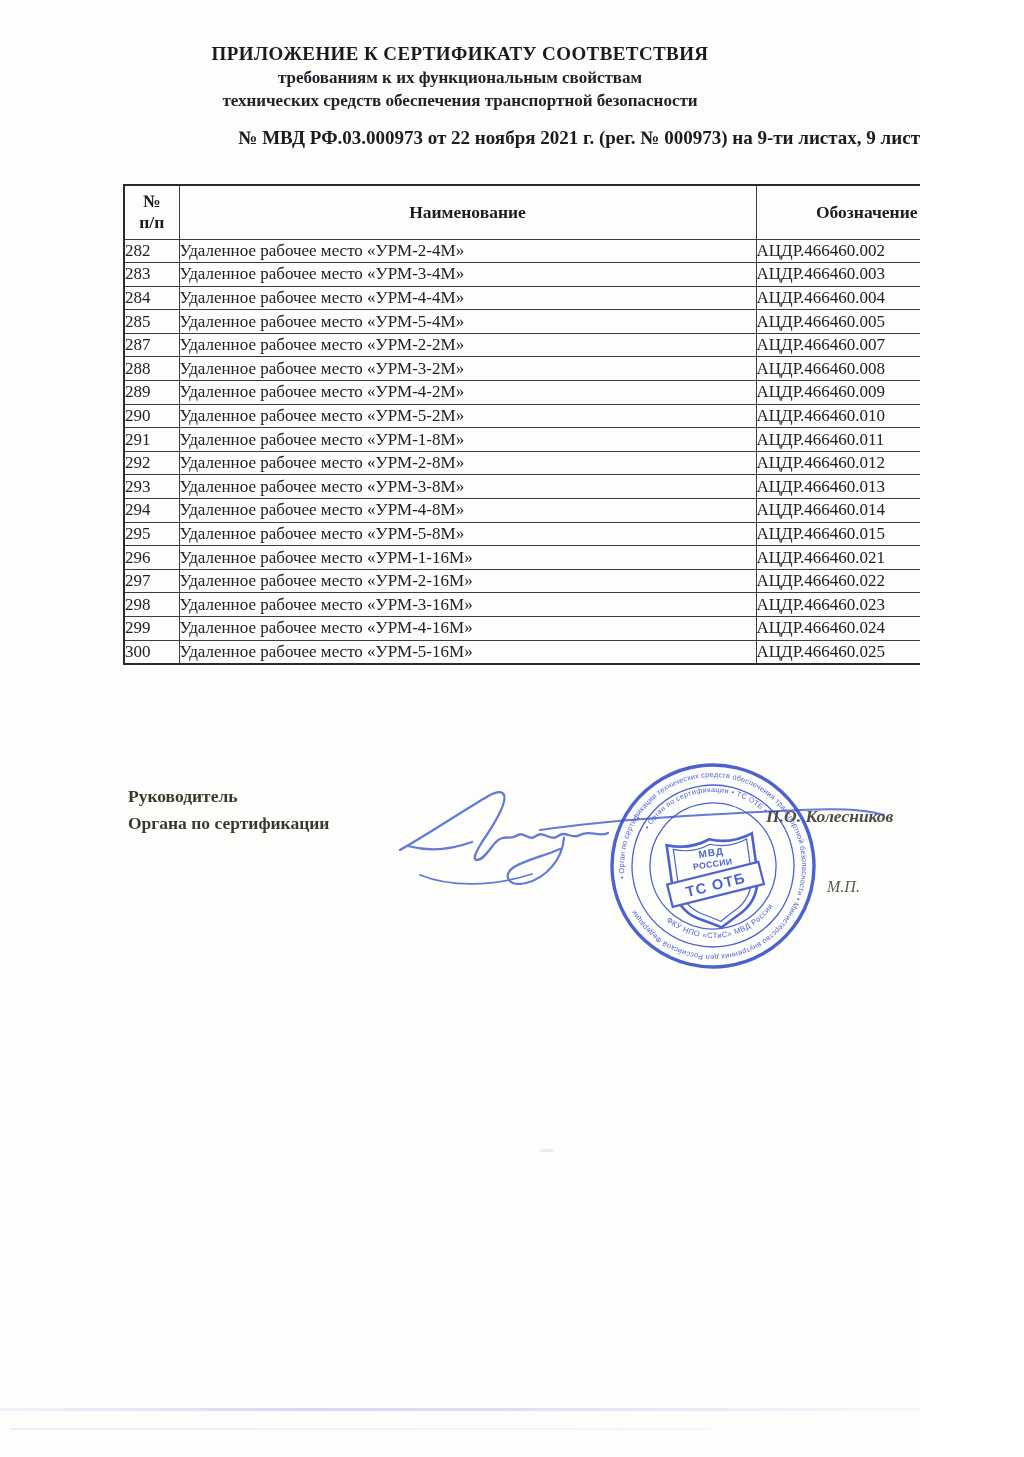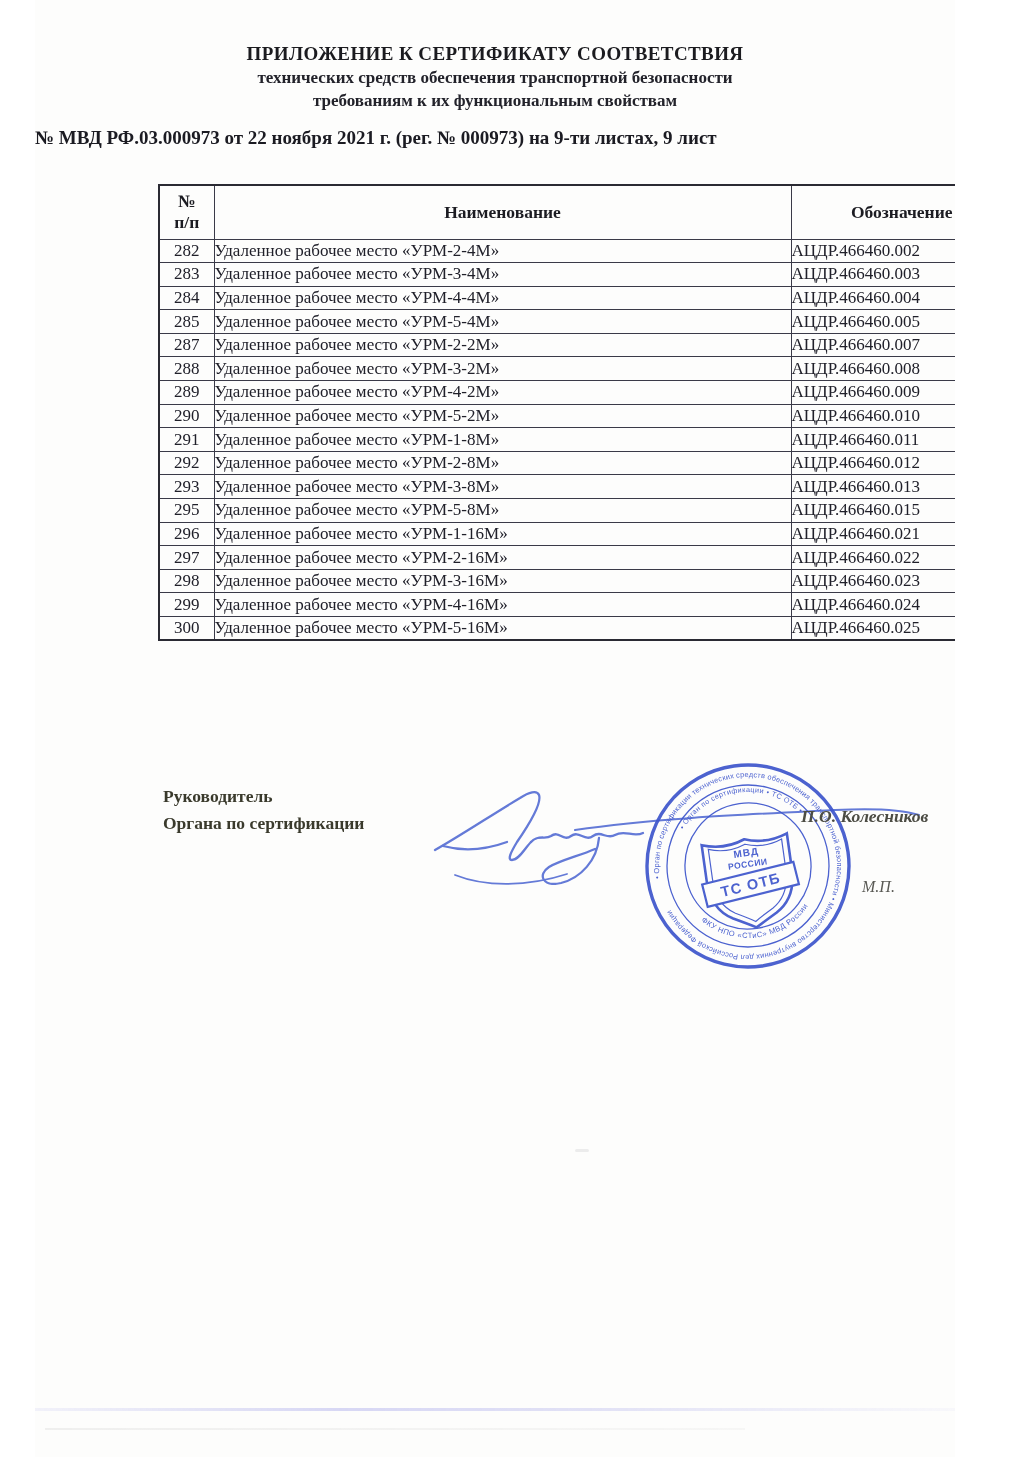--- a/index.html
+++ b/index.html
@@ -4,49 +4,48 @@
 <style>
   html,body { margin:0; padding:0; }
   .page {
     position: relative;
     width: 920px;
     height: 1457px;
     background: #fdfdfc;
     font-family: "Liberation Serif", "DejaVu Serif", serif;
     color: #1d1d1d;
     overflow: hidden;
-    margin-left: 35px;
   }
   
   .doc-header { padding-top: 42px; text-align: center; }
   .doc-title {
     font-size: 19px; font-weight: bold; letter-spacing: .4px;
     color: #1b1b1f; line-height: 24px;
   }
   .doc-sub {
     font-size: 17px; font-weight: bold; color: #22222a; line-height: 23px;
   }
   .cert-line {
     margin-top: 15px;
-    text-align: left;
+    text-align: right;
     font-size: 19px; font-weight: bold; color: #1b1b22;
   }
   
   .tbl-wrap { position: absolute; left: 123px; top: 184px; }
   table.items {
     border-collapse: collapse;
     width: 834px;
     table-layout: fixed;
   }
   table.items th, table.items td {
     border: 1px solid #3a3a48;
     box-sizing: border-box;
   }
   table.items { border: 2px solid #2a2a33; }
-  th.c-num, td.c-num { width: 55px; text-align: center; }
+  th.c-num, td.c-num { width: 55px; }
   th.c-name, td.c-name { width: 577px; }
   th.c-code, td.c-code { width: 202px; padding-left: 21px; }
   table.items thead th {
     height: 54px;
     font-size: 17.5px; font-weight: bold; color: #1c1c22;
     text-align: center; vertical-align: middle;
     line-height: 21px;
   }
   table.items tbody td {
     height: 23.6px;
@@ -100,22 +99,22 @@
     background: rgba(90,90,100,.10); border-radius: 2px; filter: blur(.5px);
   }
 </style>
 </head>
 <body>
 
 <div class="page">
 
   <div class="doc-header">
     <div class="doc-title">ПРИЛОЖЕНИЕ К СЕРТИФИКАТУ СООТВЕТСТВИЯ</div>
+    <div class="doc-sub">требованиям к их функциональным свойствам</div>
     <div class="doc-sub">технических средств обеспечения транспортной безопасности</div>
-    <div class="doc-sub">требованиям к их функциональным свойствам</div>
   </div>
   <div class="cert-line">№ МВД РФ.03.000973 от 22 ноября 2021 г. (рег. № 000973) на 9-ти листах, 9 лист</div>
 
   <div class="tbl-wrap">
     <table class="items">
       <thead>
         <tr>
           <th class="c-num">
             <span>№</span><br>
             <span>п/п</span>
@@ -185,20 +184,25 @@
       <td class="c-name">Удаленное рабочее место «УРМ-2-8М»</td>
       <td class="c-code">АЦДР.466460.012</td>
     </tr>
 
     <tr>
       <td class="c-num">293</td>
       <td class="c-name">Удаленное рабочее место «УРМ-3-8М»</td>
       <td class="c-code">АЦДР.466460.013</td>
     </tr>
 
+    <tr>
+      <td class="c-num">294</td>
+      <td class="c-name">Удаленное рабочее место «УРМ-4-8М»</td>
+      <td class="c-code">АЦДР.466460.014</td>
+    </tr>
 
     <tr>
       <td class="c-num">295</td>
       <td class="c-name">Удаленное рабочее место «УРМ-5-8М»</td>
       <td class="c-code">АЦДР.466460.015</td>
     </tr>
 
     <tr>
       <td class="c-num">296</td>
       <td class="c-name">Удаленное рабочее место «УРМ-1-16М»</td>

